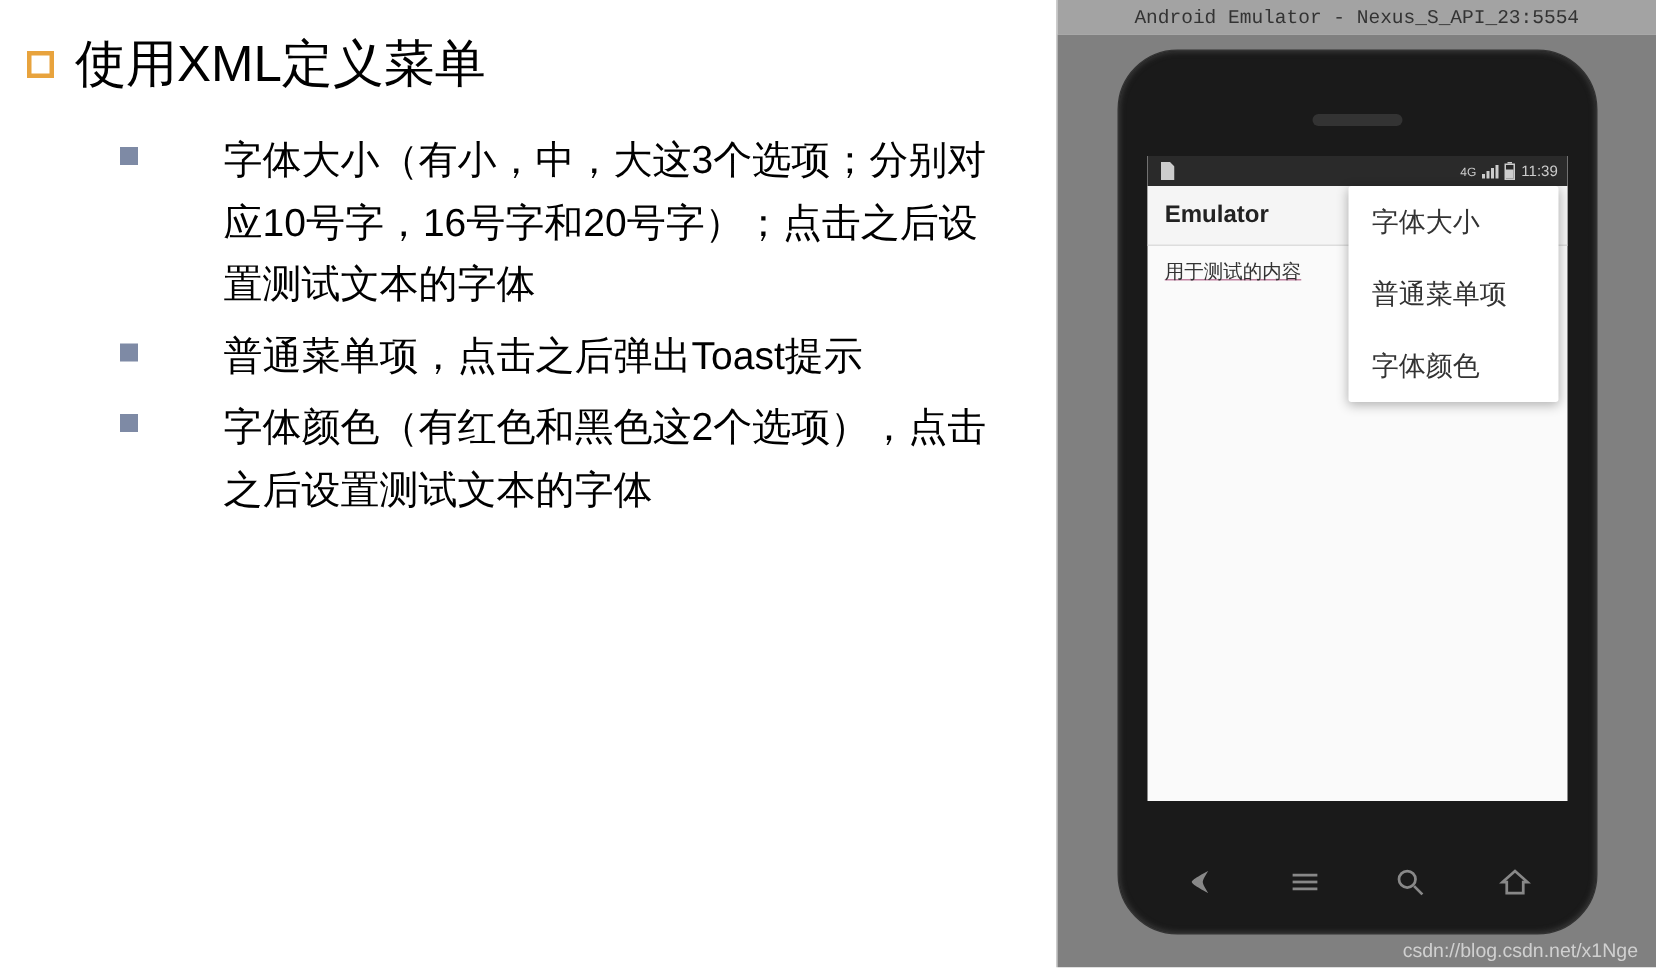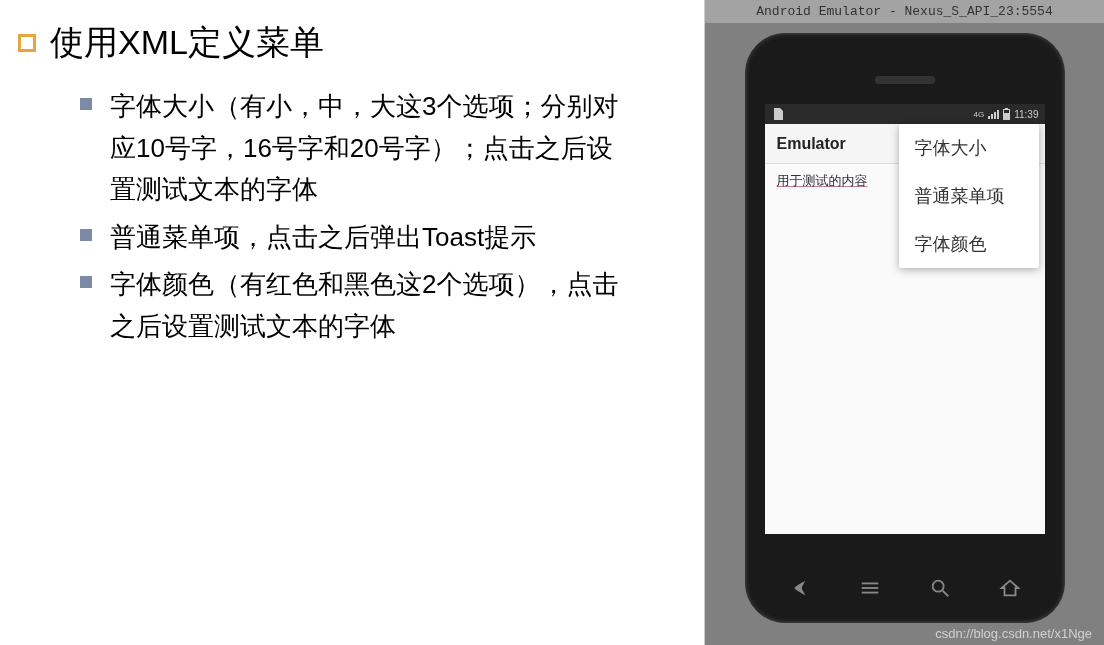--- a/index.html
+++ b/index.html
@@ -52,20 +52,21 @@
       background: #7e8aa5;
       margin-top: 12px;
       margin-right: 18px;
       flex-shrink: 0;
     }
     .bullet-text {
       font-size: 26px;
       color: #000;
       line-height: 1.6;
       max-width: 520px;
+      margin-left: 39px;
     }
     .right-panel {
       width: 400px;
       height: 100%;
       display: flex;
       flex-direction: column;
       border-left: 1px solid #ccc;
     }
     .emulator-titlebar {
       background: #a3a3a3;

